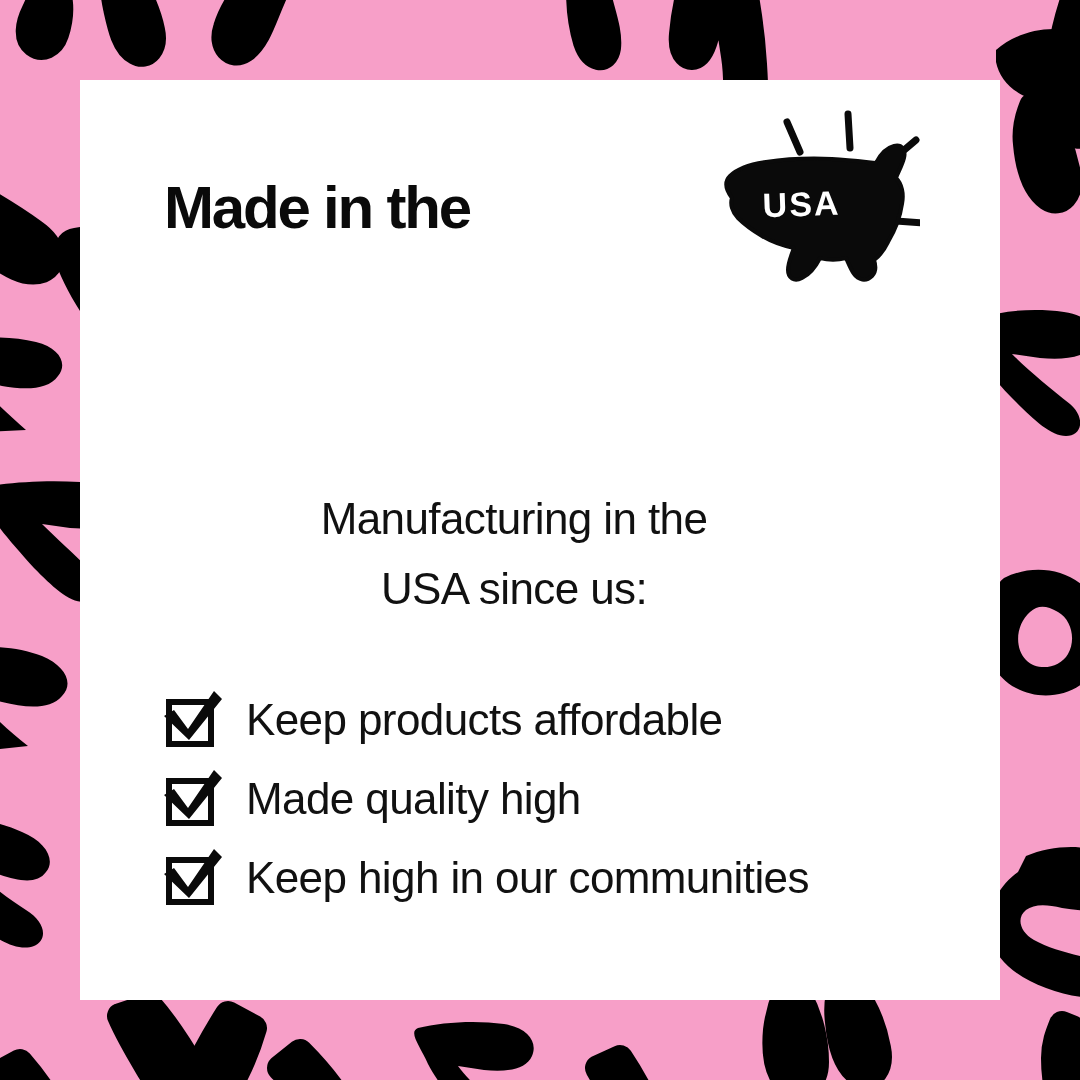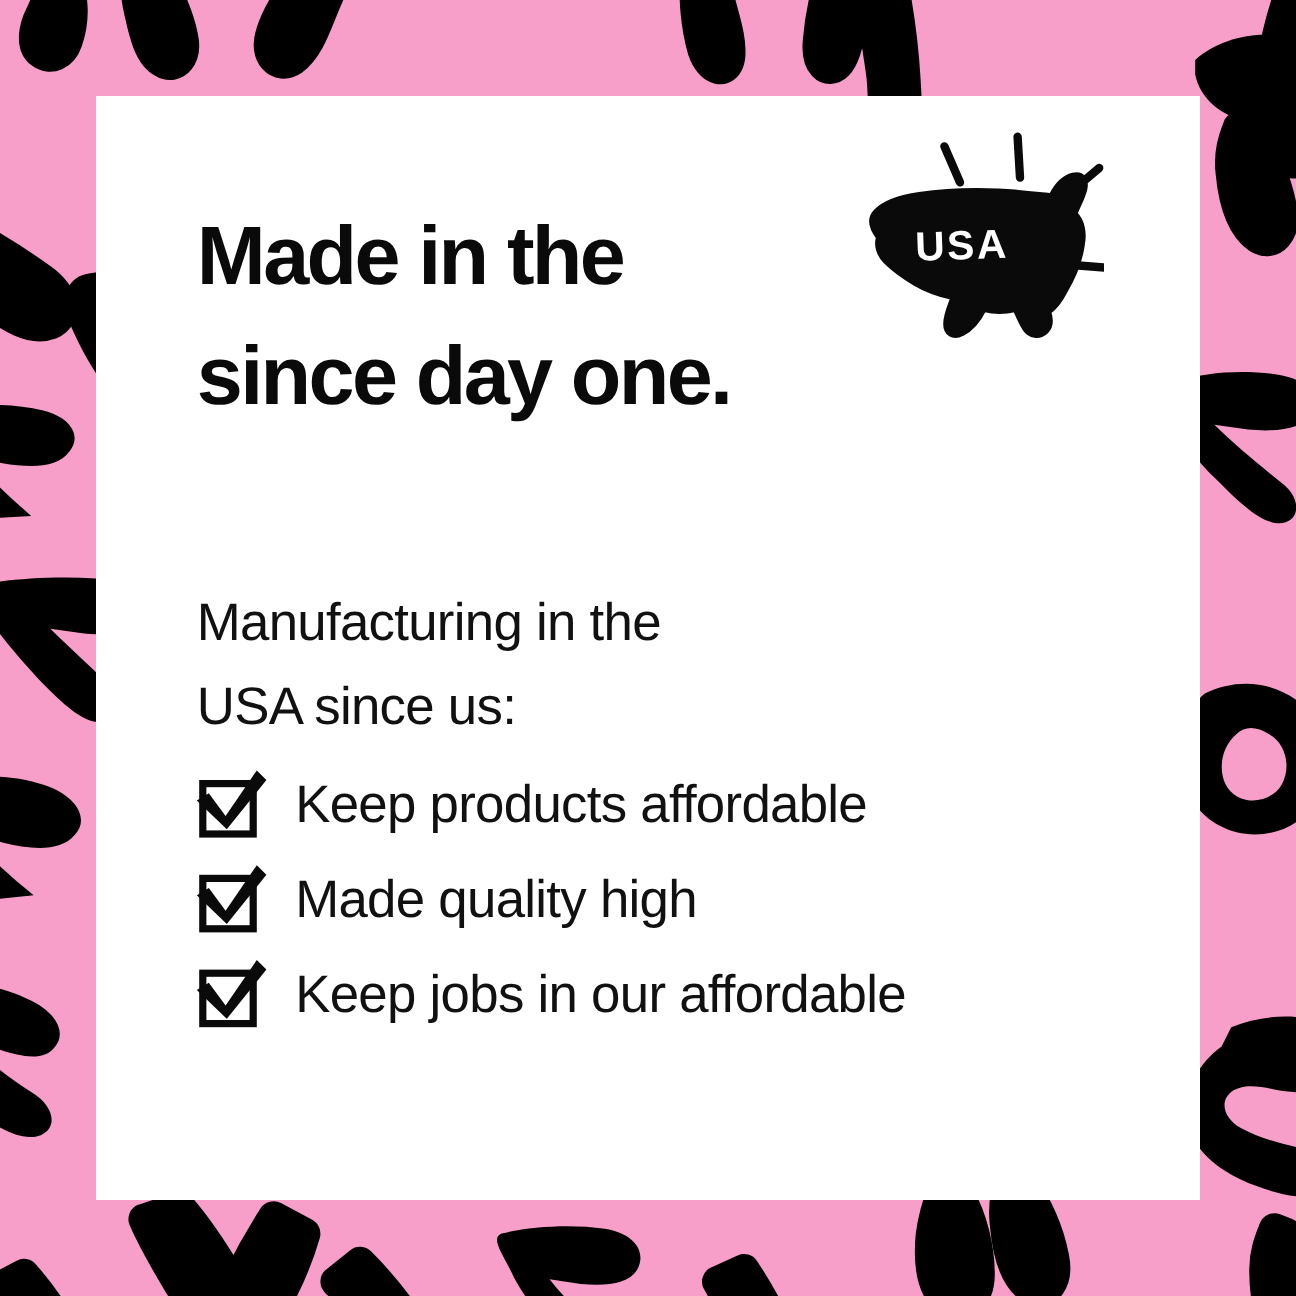--- a/index.html
+++ b/index.html
@@ -25,21 +25,21 @@
     width:920px; height:920px;
     background:#FFFFFF;
     overflow:hidden;
   }
   #headline {
     position:absolute;
     left:84px; top:84px;
     width:760px;
   }
   .head-line {
-    font-size:69px;
+    font-size:60px;
     font-weight:700;
     letter-spacing:-2.2px;
     line-height:1.45;
     color:#0A0A0A;
     white-space:nowrap;
   }
   #usa-badge {
     position:absolute;
     left:610px; top:20px;
     width:230px; height:200px;
@@ -48,24 +48,24 @@
   #subhead {
     position:absolute;
     left:84px; top:404px;
     width:700px;
     font-size:44px;
     font-weight:400;
     line-height:1.58;
     letter-spacing:-0.6px;
     color:#111111;
   }
-  #subhead .sub-line { white-space:nowrap; }
+  #subhead .sub-line { white-space:nowrap;text-align:center; }
   #checklist {
     position:absolute;
-    left:82px; top:551px;
+    left:82px; top:600px;
     width:800px;
   }
   .check-row {
     display:flex;
     align-items:center;
     height:79px;
   }
   .check-box-wrap {
     position:relative;
     width:62px; height:62px;
@@ -120,21 +120,20 @@
         <path d="M996,50 C1014,34 1042,26 1066,30 C1090,34 1104,54 1098,74 C1092,96 1068,106 1044,102 C1018,98 1000,82 996,62 Z" fill="#000000" stroke="#000000" stroke-width="0" stroke-linejoin="round" stroke-linecap="round"></path>
         <path d="M460,1090 C472,1104 482,1118 488,1130 L456,1132 C450,1118 444,1104 438,1094 Z" fill="#000000" stroke="#000000" stroke-width="26" stroke-linejoin="round" stroke-linecap="round"></path>
         <path d="M20,1062 C34,1078 48,1098 58,1118 L26,1120 C16,1104 4,1088 -6,1076 Z" fill="#000000" stroke="#000000" stroke-width="26" stroke-linejoin="round" stroke-linecap="round"></path>
       </g>
   </svg>
 
   <div id="card">
 
     <div id="headline">
       <div class="head-line">Made in the</div>
-      <div class="head-line">since day one.</div>
     </div>
 
     <div id="usa-badge">
       <svg viewBox="0 0 230 200" aria-hidden="true">
         <g stroke="#0A0A0A" stroke-width="7" stroke-linecap="round" fill="none">
           <line x1="97" y1="22" x2="110" y2="52"></line>
           <line x1="158" y1="14" x2="160" y2="48"></line>
           <line x1="226" y1="40" x2="200" y2="62"></line>
           <line x1="232" y1="123" x2="206" y2="121"></line>
         </g>
@@ -190,18 +189,18 @@
         <span class="check-label">Made quality high</span>
       </div>
 
       <div class="check-row">
         <span class="check-box-wrap">
           <svg viewBox="0 0 62 62" aria-hidden="true">
             <rect x="7" y="13" width="42" height="42" fill="none" stroke="#0A0A0A" stroke-width="6"></rect>
             <path d="M2,27 L12,21 L26,40 L52,2 L60,10 L27,51 Z" fill="#0A0A0A"></path>
           </svg>
         </span>
-        <span class="check-label">Keep jobs in our affordable</span>
+        <span class="check-label">Keep high in our communities</span>
       </div>
 
     </div>
   </div>
 </div>
 
 </body></html>

